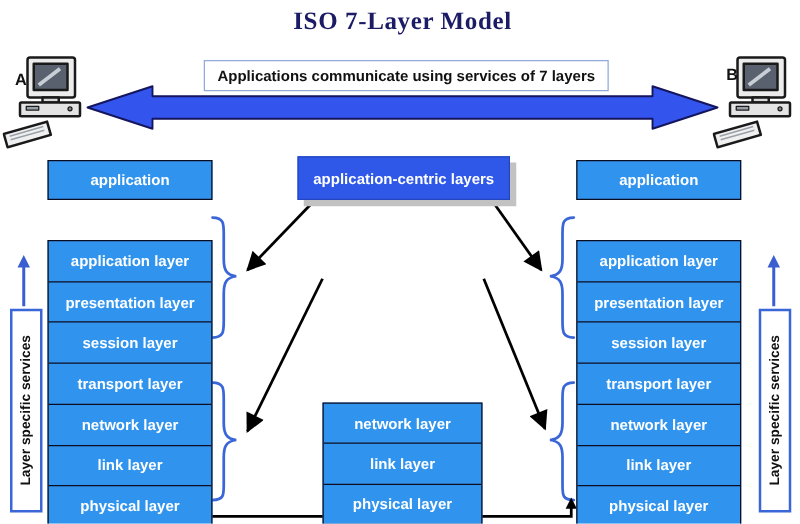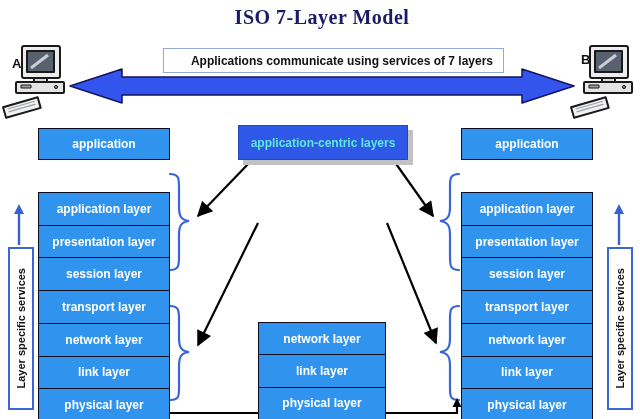--- a/index.html
+++ b/index.html
@@ -7,21 +7,21 @@
     position:relative;width:640px;height:419px;background:#ffffff;overflow:hidden;
     font-family:"Liberation Sans",sans-serif;
   }
   .title{
     position:absolute;top:6px;left:2px;width:640px;text-align:center;
     font-size:20px;font-weight:bold;color:#1b1b66;letter-spacing:.5px;font-family:Liberation Serif, serif;
   }
   .banner{
     position:absolute;left:163px;top:48px;width:322px;height:23px;
     border:1px solid #93a9d9;background:#fff;display:flex;align-items:center;justify-content:center;
-    font-size:12px;font-weight:bold;color:#111;padding-left:17px;
+    font-size:12px;font-weight:bold;color:#111;
   }
   .overlay{position:absolute;left:0;top:0;pointer-events:none;}
   .comp{position:absolute;}
   .ep-label{position:absolute;font-size:13px;font-weight:bold;color:#111;}
   .box{
     position:absolute;background:#3094ee;border:1px solid #0c0c20;
     display:flex;align-items:center;justify-content:center;
     color:#fff;font-weight:bold;font-size:12px;text-align:left;
   }
   .stack{
@@ -30,21 +30,21 @@
   }
   .stack .row{
     flex:1;display:flex;align-items:center;justify-content:center;
     color:#fff;font-weight:bold;font-size:12px;border-bottom:1px solid #0c0c20;
   }
   .stack .row:last-child{border-bottom:none;}
   .centric{
     position:absolute;background:#2f58e8;border:1px solid #2446c0;
     box-shadow:5px 5px 0 0 #c2c2c2;
     display:flex;align-items:center;justify-content:center;
-    color:#5eead4;font-weight:bold;font-size:12px;
+    color:#ffffff;font-weight:bold;font-size:12px;
   }
   .side-label{
     position:absolute;background:#fff;border:2px solid #3a66d8;
     display:flex;align-items:center;justify-content:center;
   }
   .side-label span{
     writing-mode:vertical-rl;transform:rotate(180deg);
     font-size:11px;font-weight:bold;color:#111;white-space:nowrap;
   }
 </style>

